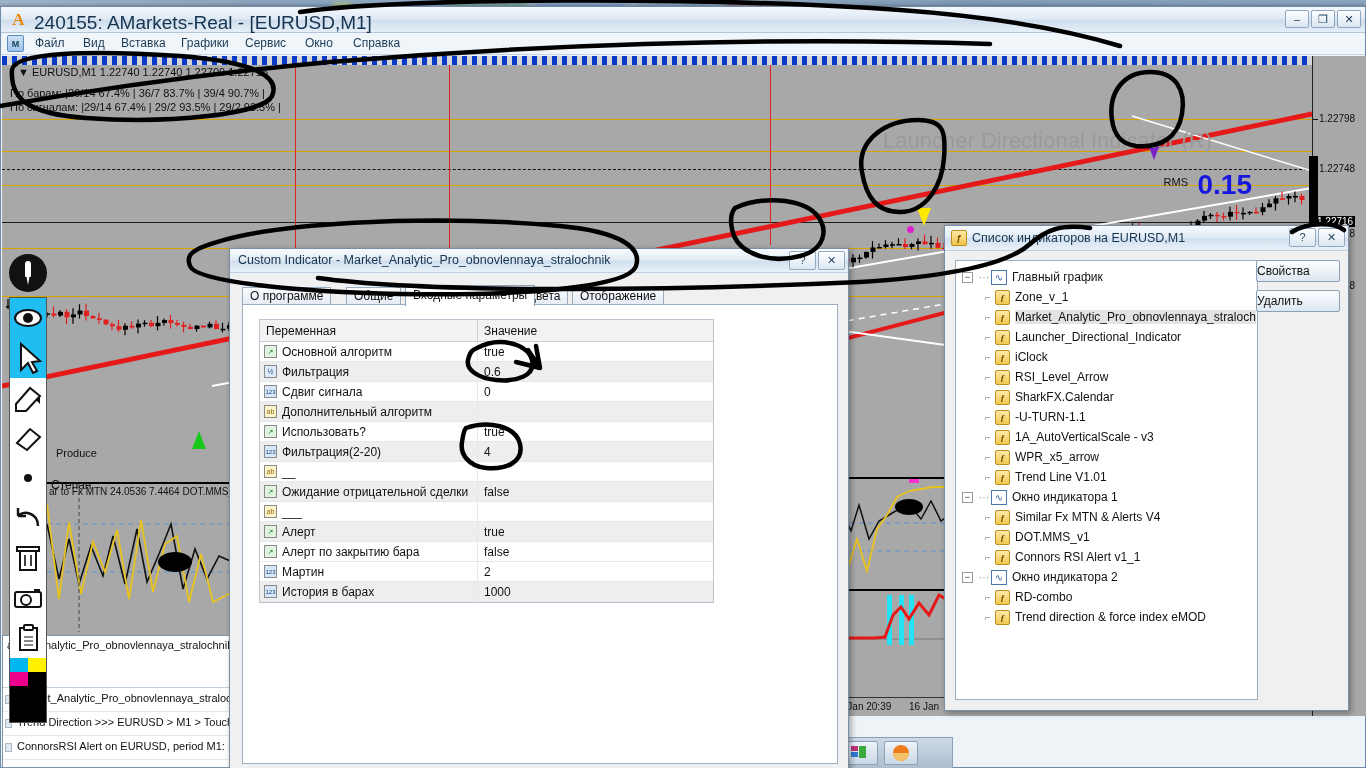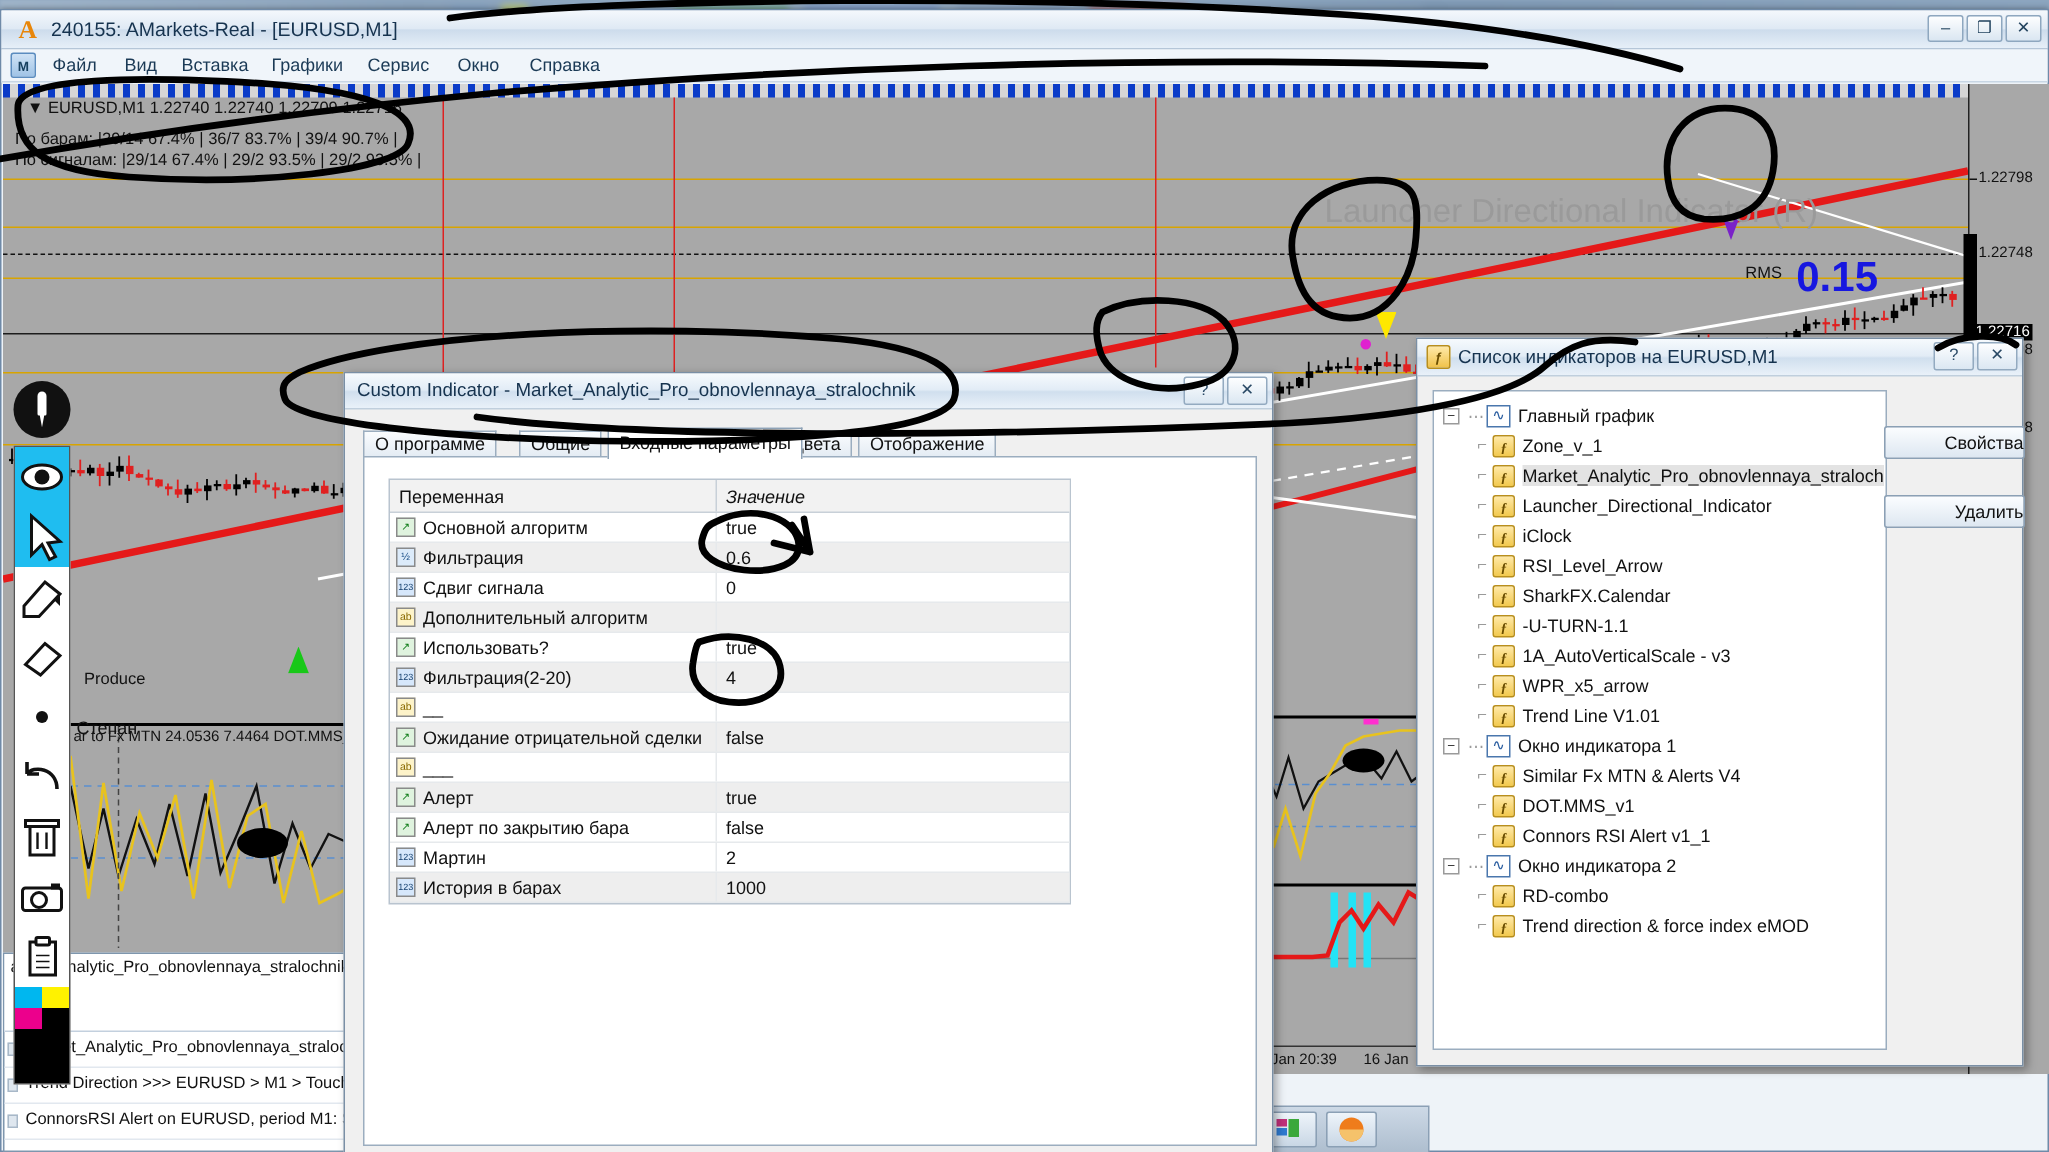--- a/index.html
+++ b/index.html
@@ -18,21 +18,21 @@
     background:#eef3f8; border:1px solid #6f8aa8;
     box-shadow:0 0 4px rgba(0,0,0,.4); }
 
   
   #titlebar { height:26px; position:relative;
     background:linear-gradient(180deg,#f4f8fc 0%,#dfe9f4 48%,#cddcec 52%,#e6eff8 100%);
     border-bottom:1px solid #b5c6d8; }
   #app-icon { position:absolute; left:8px; top:3px; width:19px; height:19px;
     font-size:17px; font-weight:bold; color:#e8860a; line-height:19px; text-align:center;
     font-family:"Liberation Serif", serif; }
-  #title-text { position:absolute; left:33px; top:5px; font-size:13px; color:#16334f; white-space:nowrap;}
+  #title-text { position:absolute; left:33px; top:5px; font-size:19px; color:#16334f; white-space:nowrap;}
   .wbtn { position:absolute; top:3px; width:24px; height:18px;
     background:linear-gradient(180deg,#fdfeff,#dae6f1); border:1px solid #8ea7bf; border-radius:2px;
     font-size:11px; color:#23445f; text-align:center; line-height:16px; }
   #btn-min { right:56px; } #btn-max { right:30px; } #btn-close { right:4px; }
 
   
   #menubar { height:22px; background:#f0f5fa; border-bottom:1px solid #c8d6e4; position:relative; }
   #menu-icon { position:absolute; left:6px; top:2px; width:17px; height:17px;
     background:linear-gradient(180deg,#cfe2f5,#9fc3e6); border:1px solid #5b8cbf; border-radius:2px;
     font-size:9px; color:#17405f; text-align:center; line-height:16px; font-weight:bold; }
@@ -127,21 +127,21 @@
 
   #ci-body { position:absolute; left:12px; top:55px; width:596px; height:460px;
     background:#fff; border:1px solid #9badbf; }
 
   #param-table { position:absolute; left:16px; top:14px; width:455px;
     border:1px solid #b9c4cf; background:#fff; }
   .pt-head { display:flex; height:22px; background:#f2f2f2; border-bottom:1px solid #c8d0d8;
     font-size:12px; color:#111; }
   .pt-head div { padding:4px 6px; }
   .pt-h1 { width:218px; border-right:1px solid #c8d0d8;}
-  .pt-h2 { flex:1;font-style:italic; }
+  .pt-h2 { flex:1; }
   .pt-row { display:flex; height:20px; font-size:12px; color:#111; border-bottom:1px solid #e6e9ec;}
   .pt-row.alt { background:#eeeeee; }
   .pt-name { width:218px; border-right:1px solid #e6e9ec; padding-left:4px; display:flex;
     align-items:center; gap:5px; white-space:nowrap; overflow:hidden;}
   .pt-val { flex:1; padding:3px 0 0 6px; white-space:nowrap;}
   .pico { width:13px; height:13px; border:1px solid #8a8a8a; flex:none; font-size:7px;
     line-height:12px; text-align:center; font-family:"Liberation Sans", sans-serif; }
   .pico.bool { background:#dff3de; color:#0a7a14; }
   .pico.dbl  { background:#dcebfa; color:#1a4e86; }
   .pico.int  { background:#d6e7fb; color:#15406f; font-size:6px; }
@@ -170,23 +170,23 @@
   .tnode .gico { width:16px; height:15px; border:1px solid #4a77ad; background:#fff;
     margin-right:5px; flex:none; font-size:10px; line-height:13px; text-align:center; color:#2b5ea0;}
   .tnode .fico { width:15px; height:15px; border:1px solid #b98f1d; border-radius:2px;
     background:linear-gradient(180deg,#ffe9a8,#f2c94f); margin-right:5px; flex:none;
     font-size:9px; line-height:14px; text-align:center; color:#6a4d00;
     font-family:"Liberation Serif", serif; font-style:italic; font-weight:bold;}
   .tnode.child { padding-left:19px; }
   .tnode .lbl.sel { background:#e3e3e3; }
 
   #il-buttons { position:absolute; right:10px; top:34px; width:82px; }
-  .il-btn { width:94px; height:22px; margin-bottom:8px; font-size:12px; color:#111;
+  .il-btn { width:84px; height:22px; margin-bottom:8px; font-size:12px; color:#111;
     background:linear-gradient(180deg,#fbfdff,#dde7f1); border:1px solid #8ba0b5; border-radius:2px;
-    text-align:right; line-height:20px;margin-top:24px;}
+    text-align:left; line-height:20px;}
 
   
   #annot { position:absolute; left:0; top:0; width:1366px; height:768px; z-index:60;
     pointer-events:none; }
 </style>
 </head>
 <body>
 
 <div id="desktop-strip">
   <div class="blob" style="left:300px;width:26px;background:#7fa0c4"></div>

